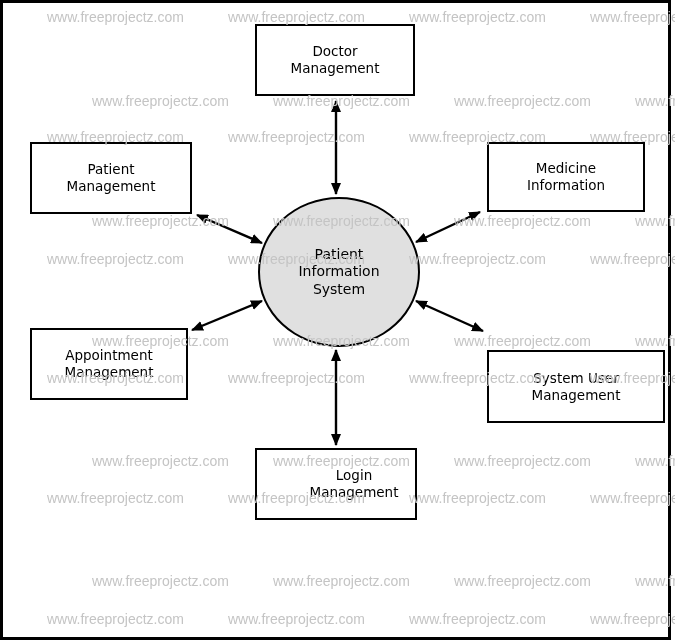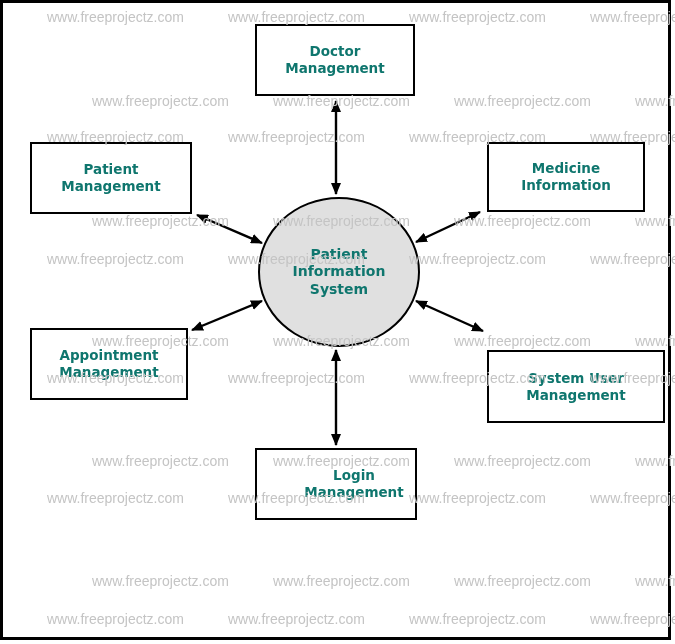--- a/index.html
+++ b/index.html
@@ -11,21 +11,21 @@
     position:absolute; left:0; top:0; width:671px; height:640px;
     border:3px solid #000; box-sizing:border-box; z-index:1;
   }
   .arrows { position:absolute; left:0; top:0; z-index:2; }
   .node, .title-box, .process {
     position:absolute; box-sizing:border-box; display:flex;
     align-items:center; justify-content:center; text-align:center;
     background:#ffffff; border:2px solid #000; z-index:3;
   }
   .node span, .process span {
-    white-space:pre-line; font-weight:bold; font-size:13.5px; line-height:17px; color:#0f766e;
+    white-space:pre-line; font-weight:normal; font-size:13.5px; line-height:17px; color:#000000;
   }
   .n-doctor      { left:255px; top:24px;  width:160px; height:72px; }
   .n-patient     { left:30px;  top:142px; width:162px; height:72px; }
   .n-medicine    { left:487px; top:142px; width:158px; height:70px; }
   .n-appointment { left:30px;  top:328px; width:158px; height:72px;text-align:center; }
   .n-systemuser  { left:487px; top:350px; width:178px; height:73px; }
   .n-login       { left:255px; top:448px; width:162px; height:72px;padding-left:36px; }
   .process {
     left:258px; top:197px; width:162px; height:150px;
     border-radius:50%; background:#e0e0e0;

